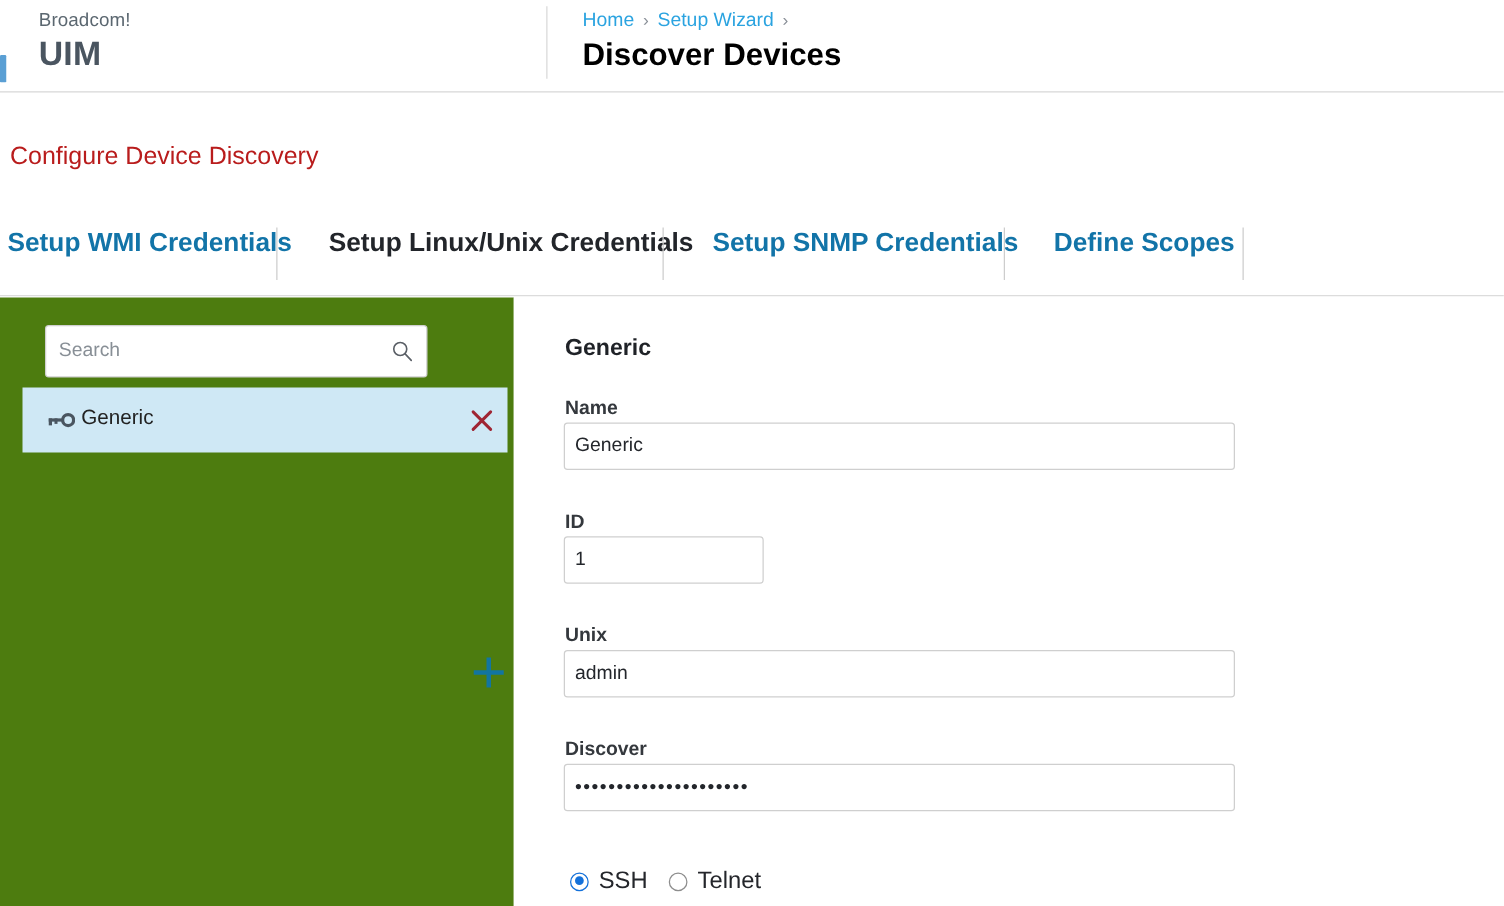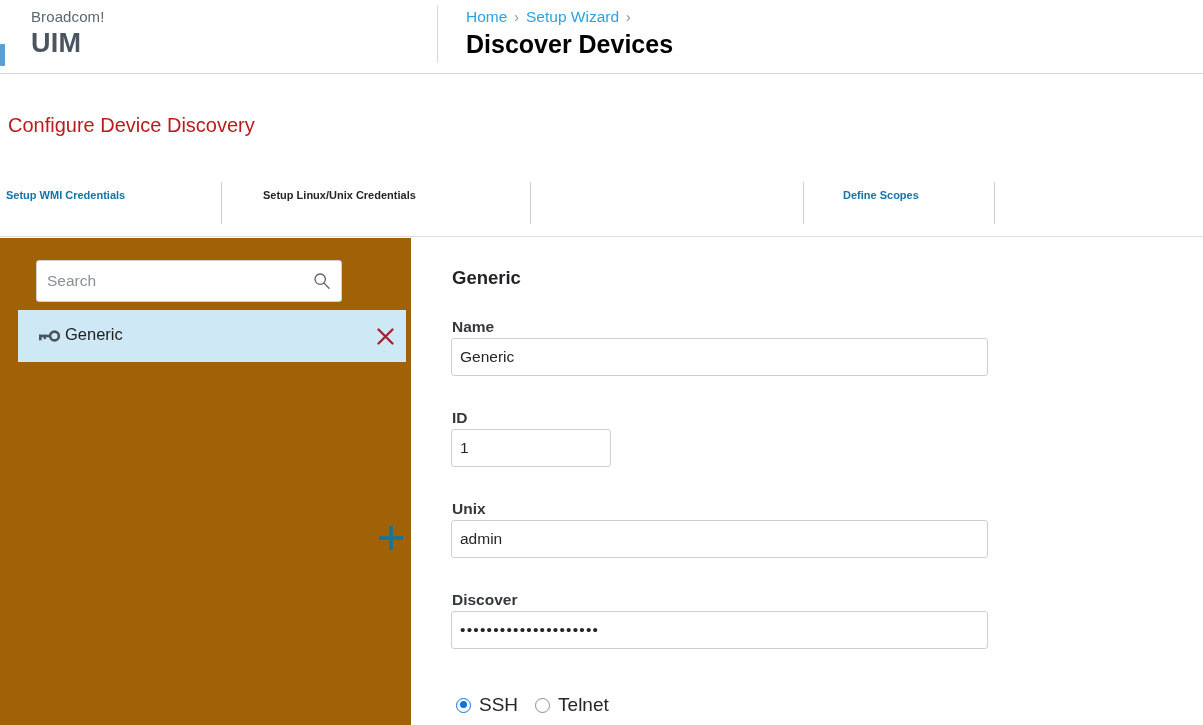--- a/index.html
+++ b/index.html
@@ -104,21 +104,21 @@
     top: 182px;
     width: 1203px;
     height: 55px;
     border-bottom: 1px solid #dcdcdc;
   }
   .tab {
     position: absolute;
     top: 0;
     height: 42px;
     line-height: 26px;
-    font-size: 11px;
+    font-size: 21px;
     font-weight: bold;
     color: #1274a8;
     white-space: nowrap;
     cursor: pointer;
   }
   .tab.active { color: #22252a; cursor: default; }
   .tab-sep {
     position: absolute;
     top: 0px;
     width: 1px;
@@ -126,21 +126,21 @@
     background: #cdcdcd;
   }
 
   
   .left-panel {
     position: absolute;
     left: 0;
     top: 238px;
     width: 411px;
     height: 487px;
-    background: #a16207;
+    background: #4d7c0f;
   }
   .search-wrap {
     position: absolute;
     left: 36px;
     top: 22px;
     width: 306px;
     height: 42px;
     background: #ffffff;
     border: 1px solid #d0d0d0;
     border-radius: 3px;
@@ -297,20 +297,21 @@
   <div class="page-heading">Discover Devices</div>
 </div>
 
 <div class="section-title">Configure Device Discovery</div>
 
 <div class="tabbar">
   <div class="tab" style="left:6px;">Setup WMI Credentials</div>
   <div class="tab-sep" style="left:221px;"></div>
   <div class="tab active" style="left:263px;">Setup Linux/Unix Credentials</div>
   <div class="tab-sep" style="left:530px;"></div>
+  <div class="tab" style="left:570px;">Setup SNMP Credentials</div>
   <div class="tab-sep" style="left:803px;"></div>
   <div class="tab" style="left:843px;">Define Scopes</div>
   <div class="tab-sep" style="left:994px;"></div>
 </div>
 
 <div class="left-panel">
 
   <div class="search-wrap">
     <input class="search-input" type="text" placeholder="Search" style="">
     <span class="search-icon">

